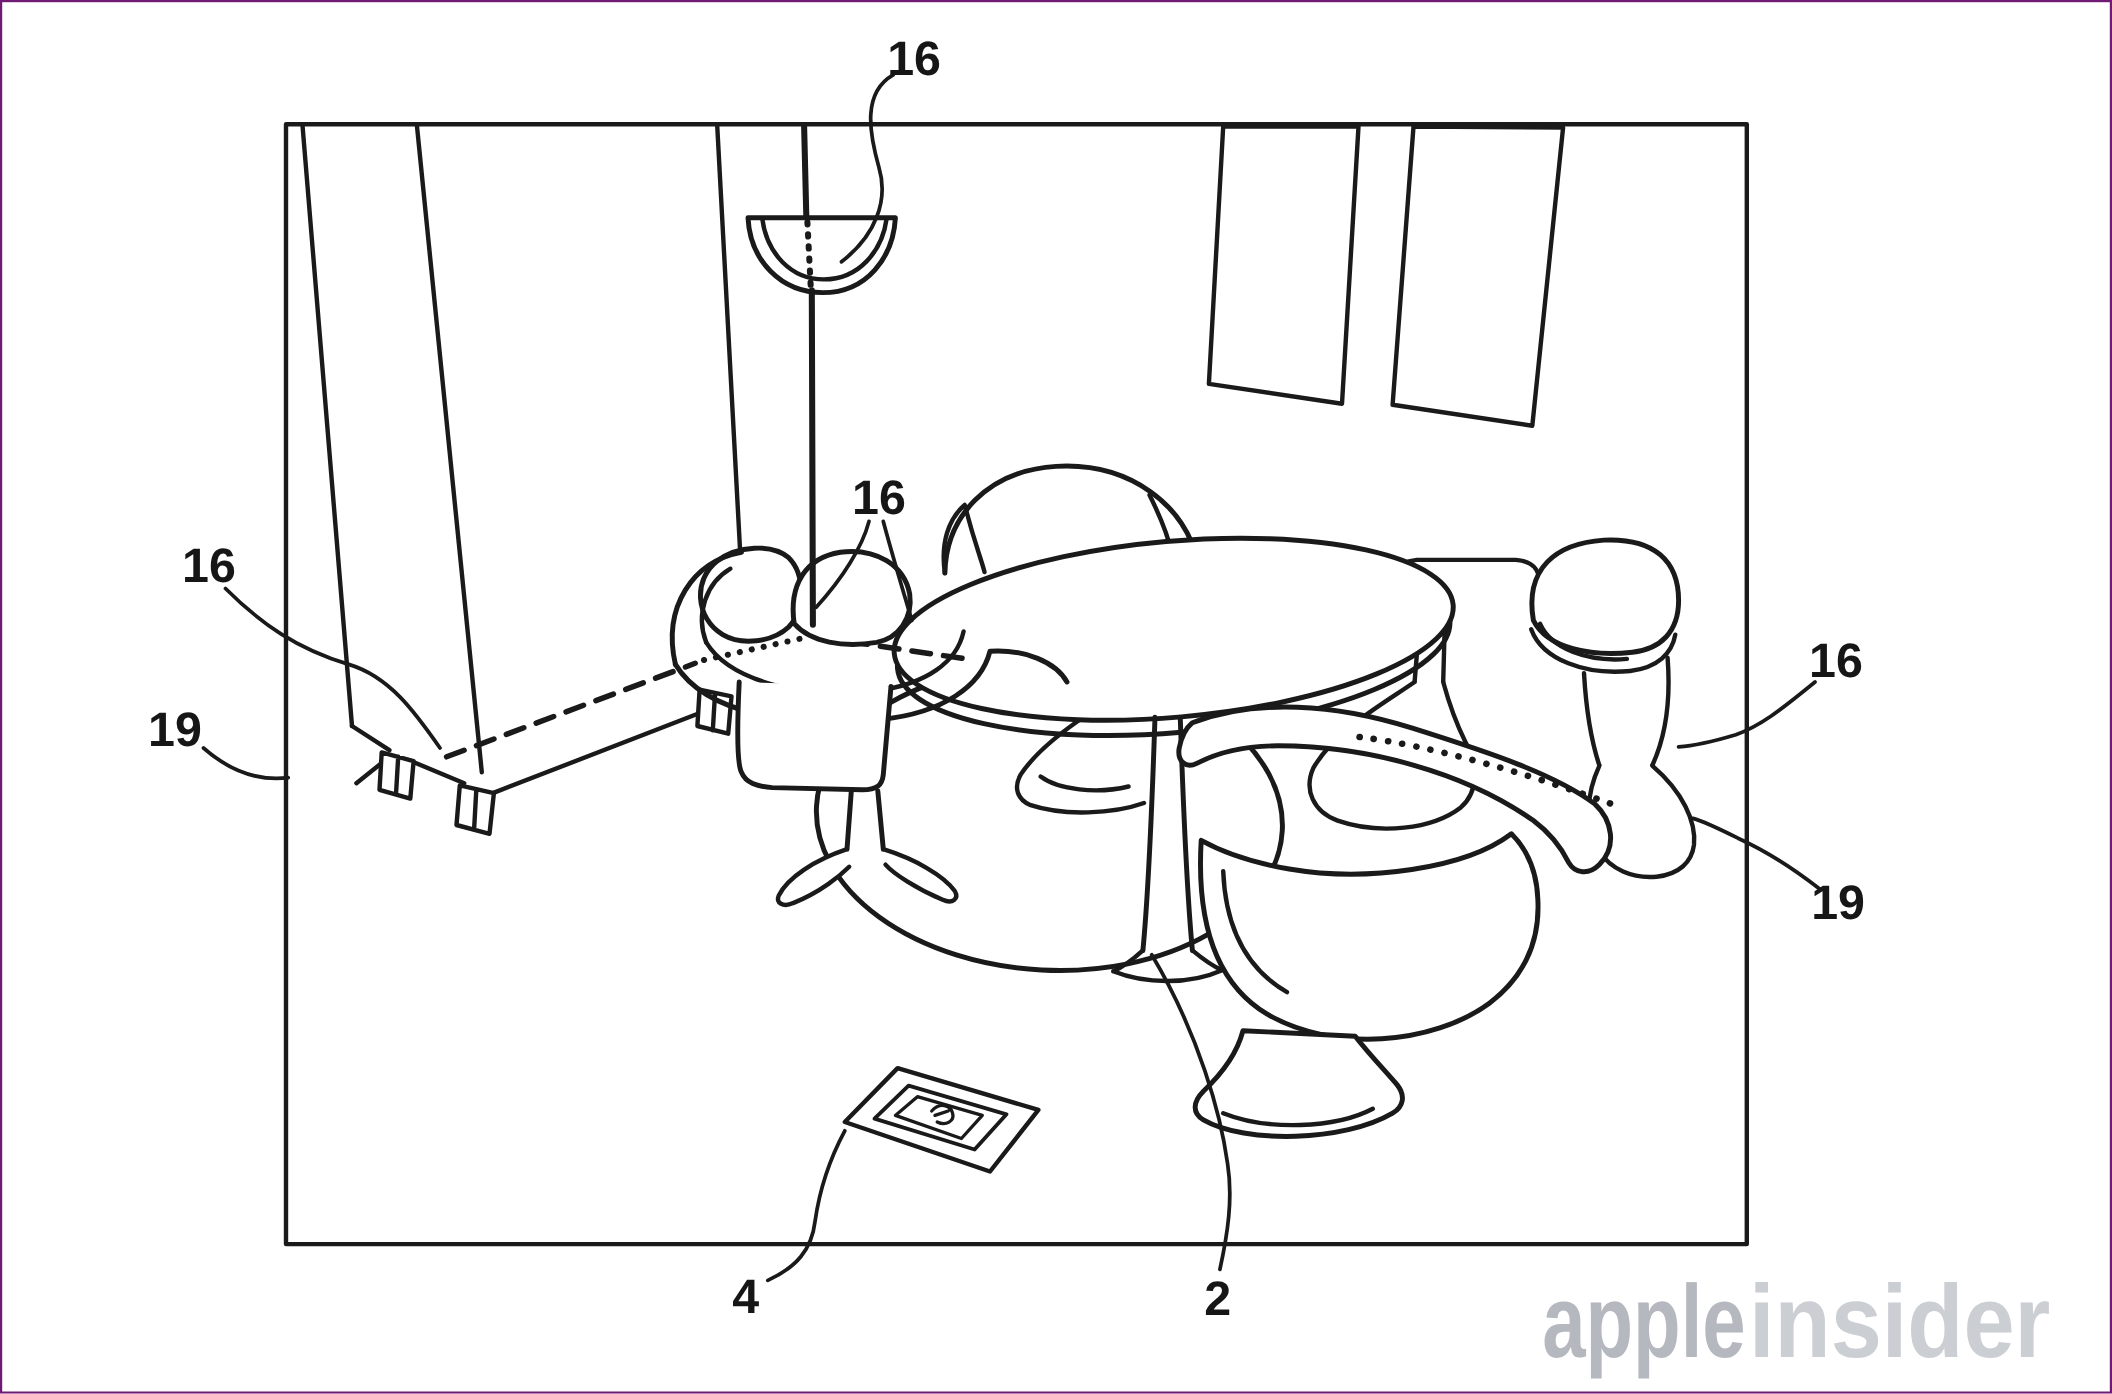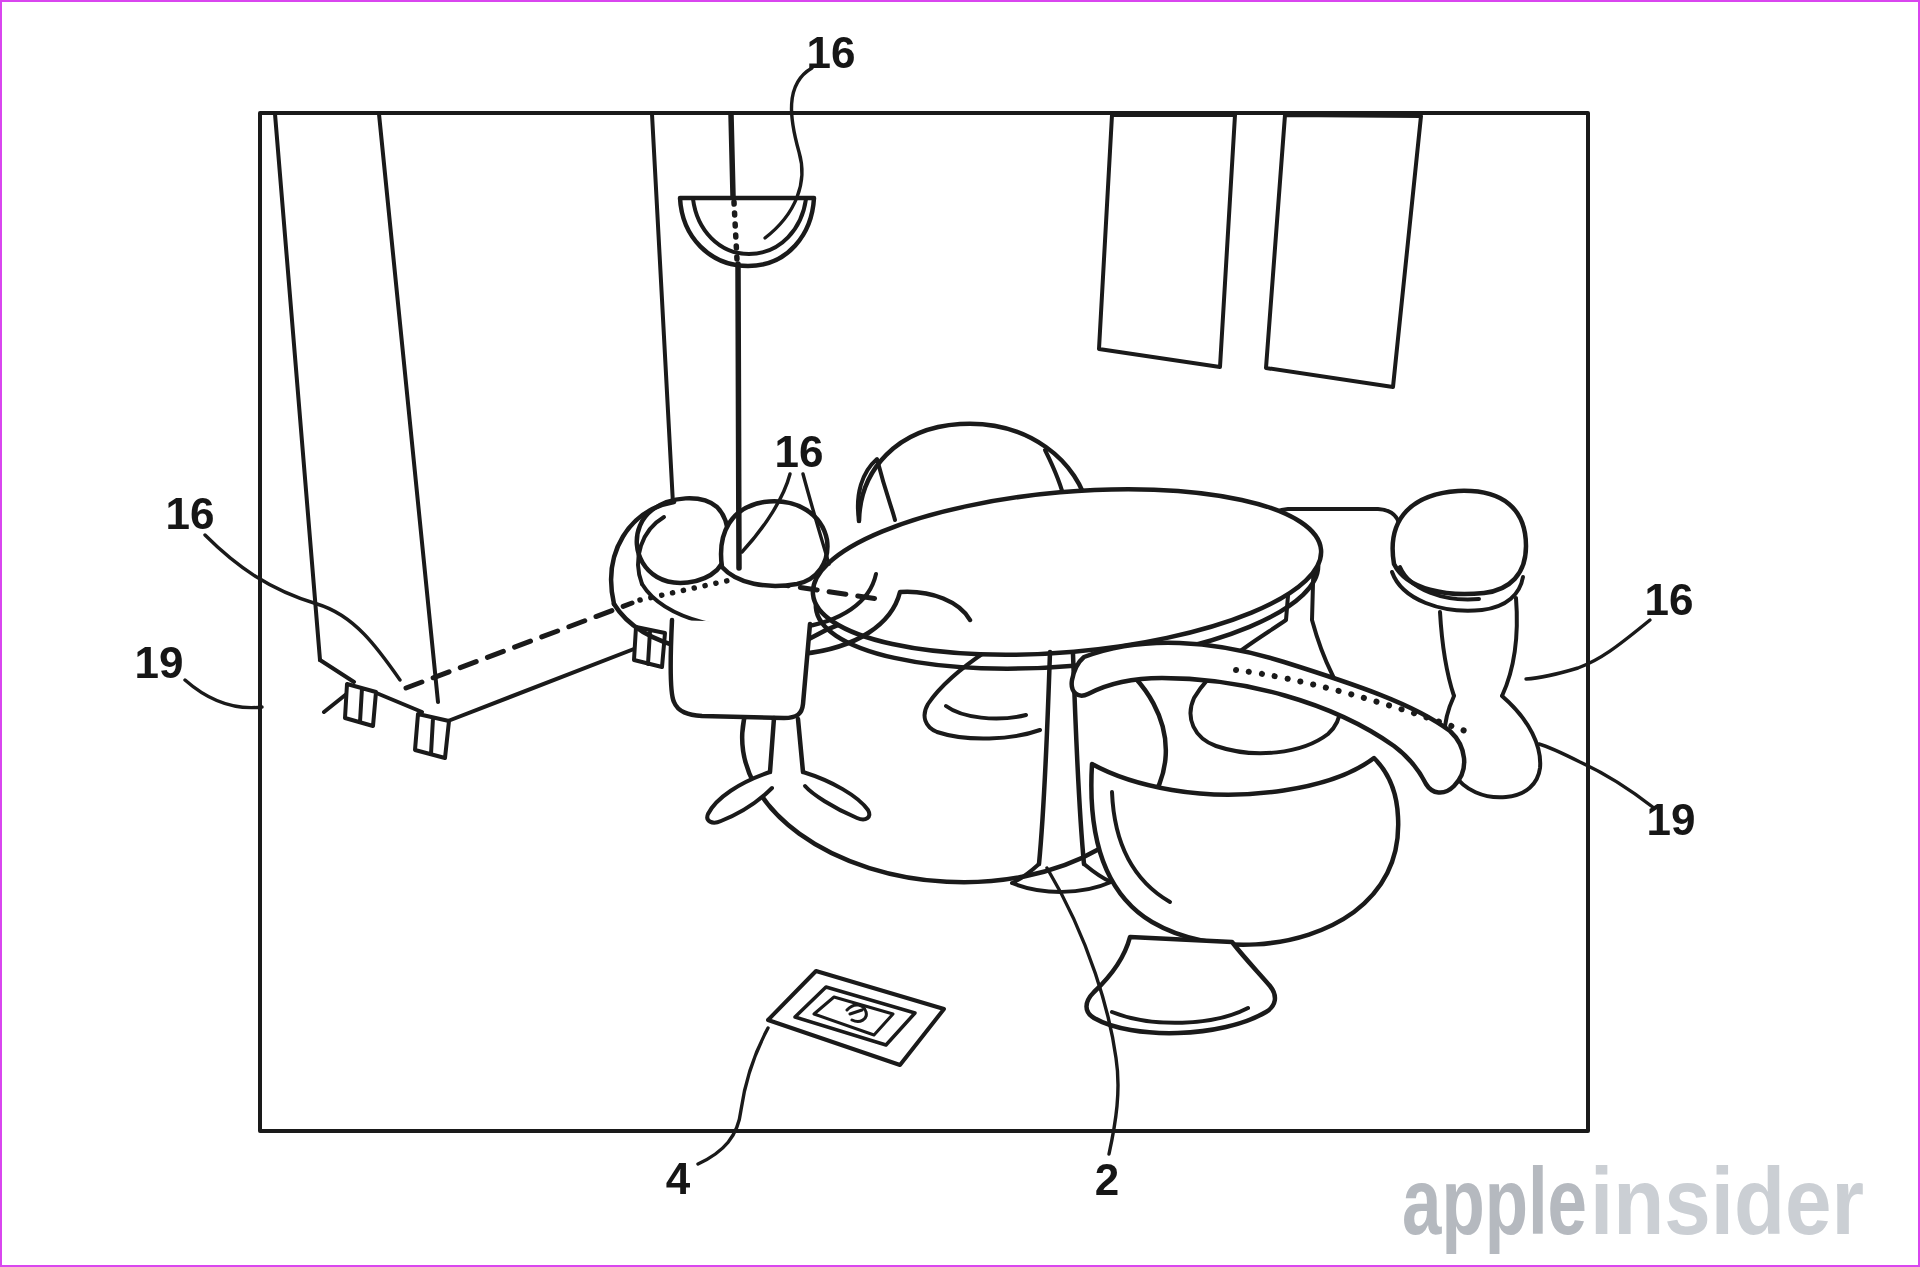--- a/index.html
+++ b/index.html
@@ -1,20 +1,20 @@
 <!DOCTYPE html>
 <html><head>
 <meta charset="utf-8">
 <style>
   html,body{margin:0;padding:0;background:#ffffff;}
   .page{
     position:relative;
     width:1920px;height:1267px;
     background:#ffffff;
-    border:2px solid #d946ef;
+    border:2px solid #701a75;
     box-sizing:border-box;
     overflow:hidden;
     font-family:"Liberation Sans", sans-serif;
   }
   svg{display:block;}
   .ink{stroke:#1a1a1a;fill:none;stroke-linecap:round;stroke-linejoin:round;}
   .inkf{stroke:#1a1a1a;fill:#ffffff;stroke-linecap:round;stroke-linejoin:round;}
   .reflabel{
     font-family:"Liberation Sans", sans-serif;
     font-weight:700;font-size:44px;fill:#161616;

